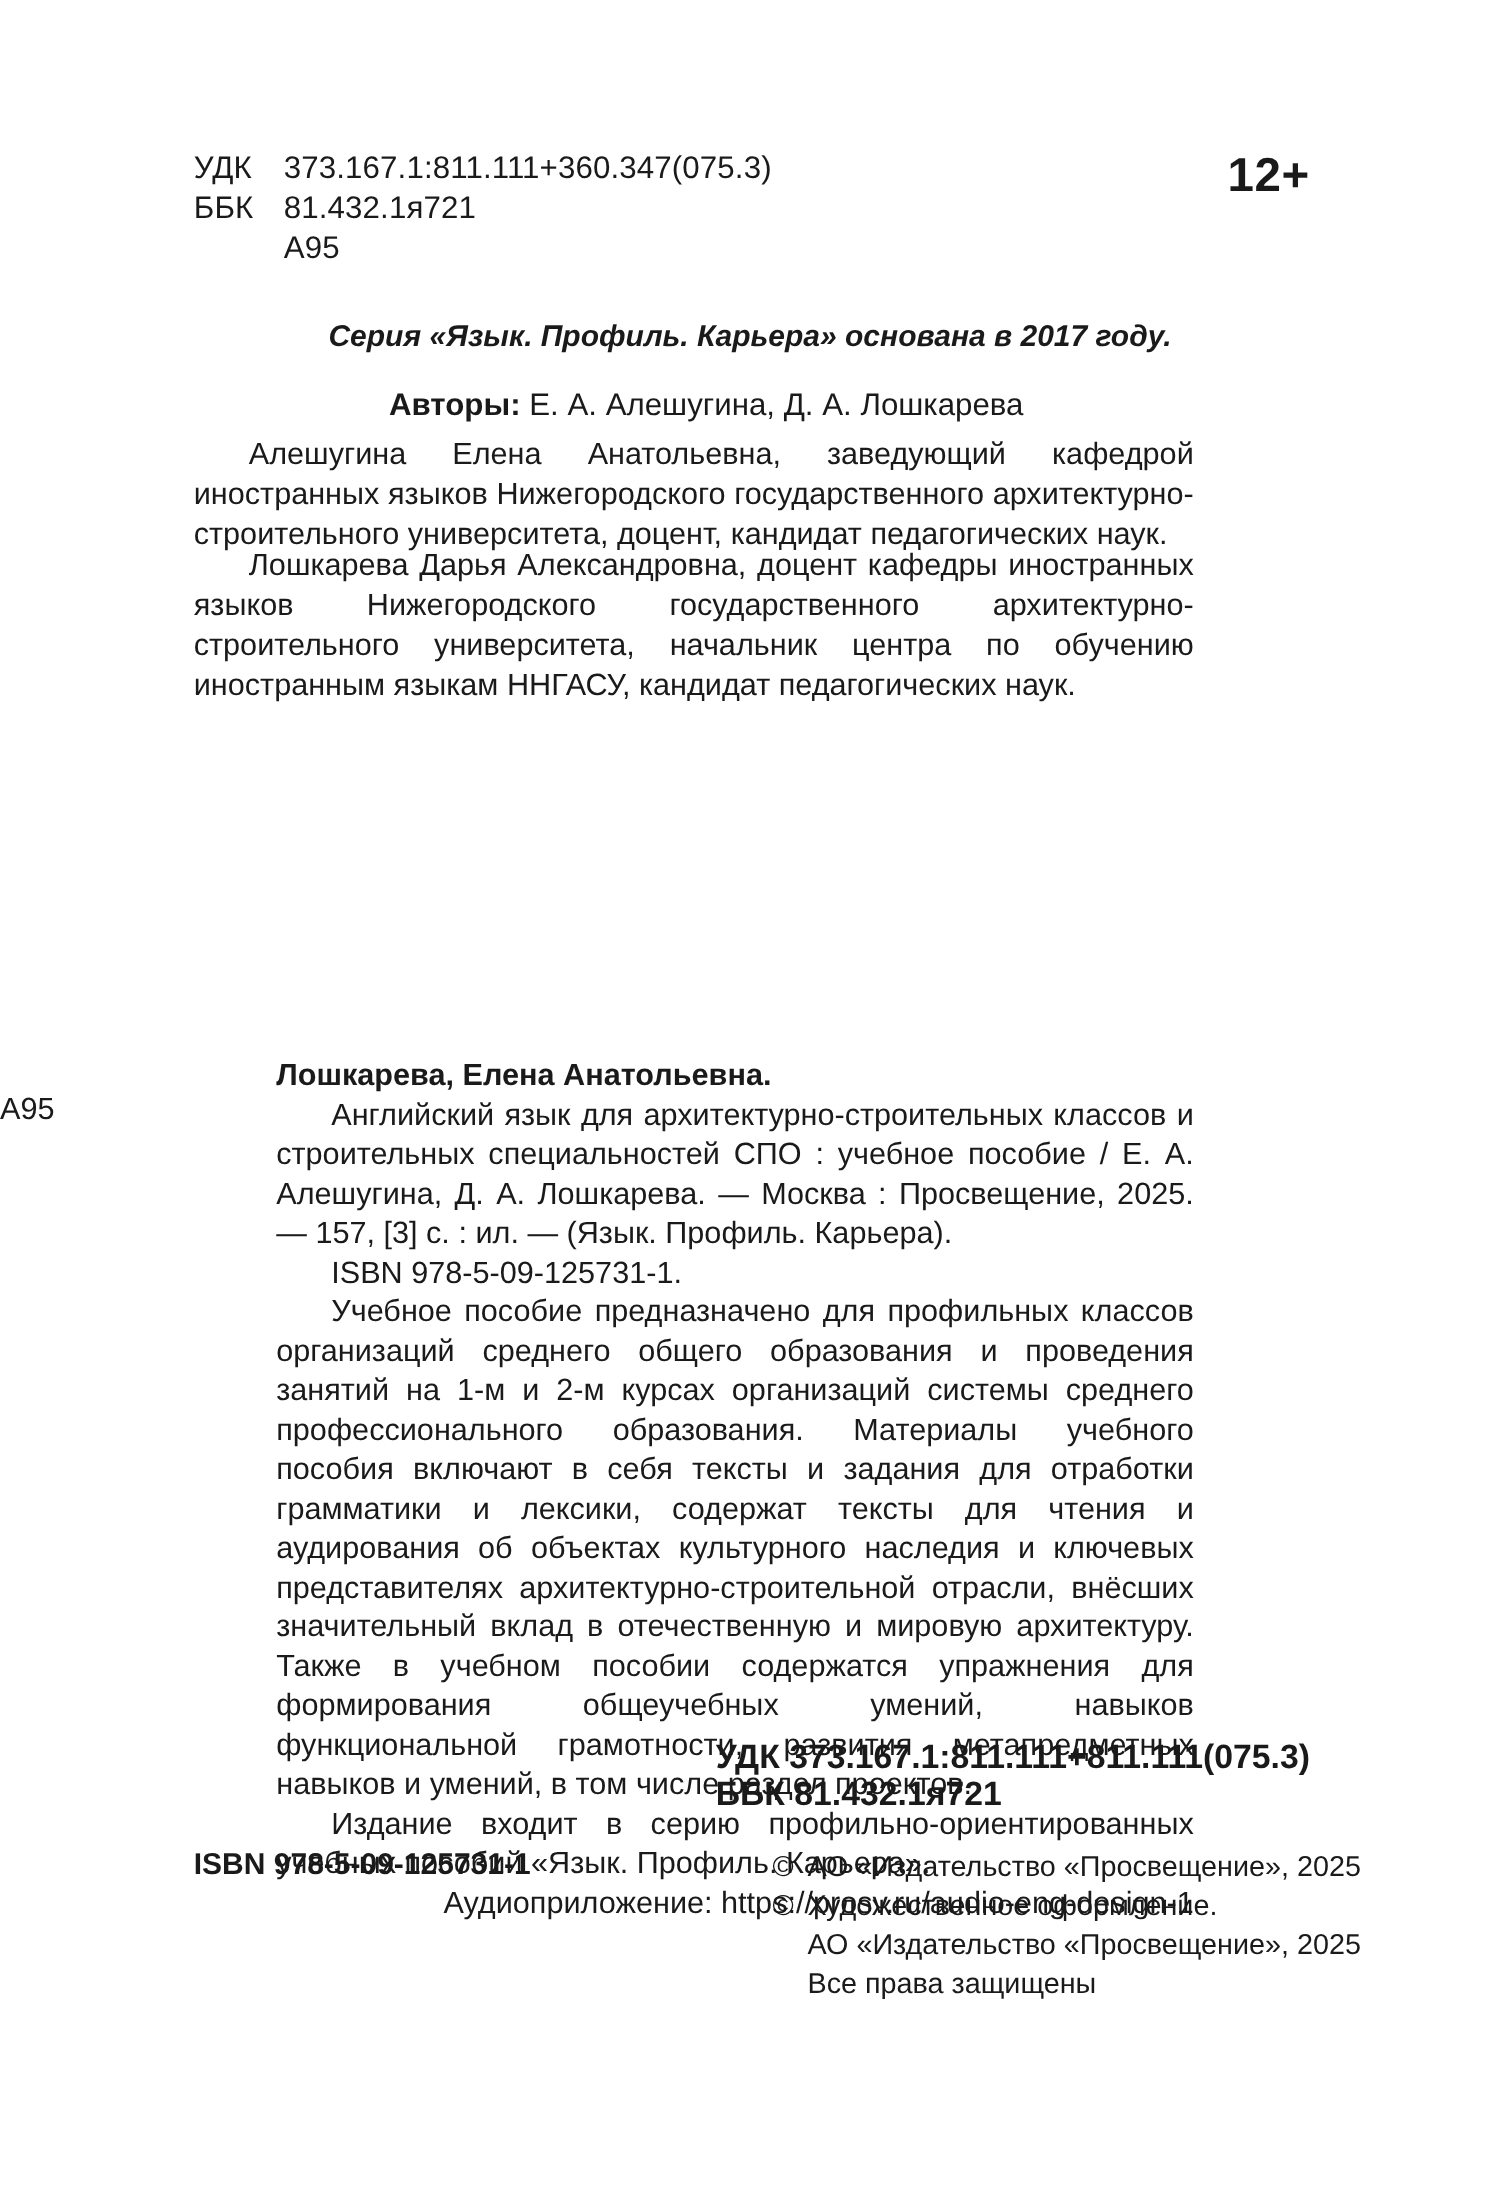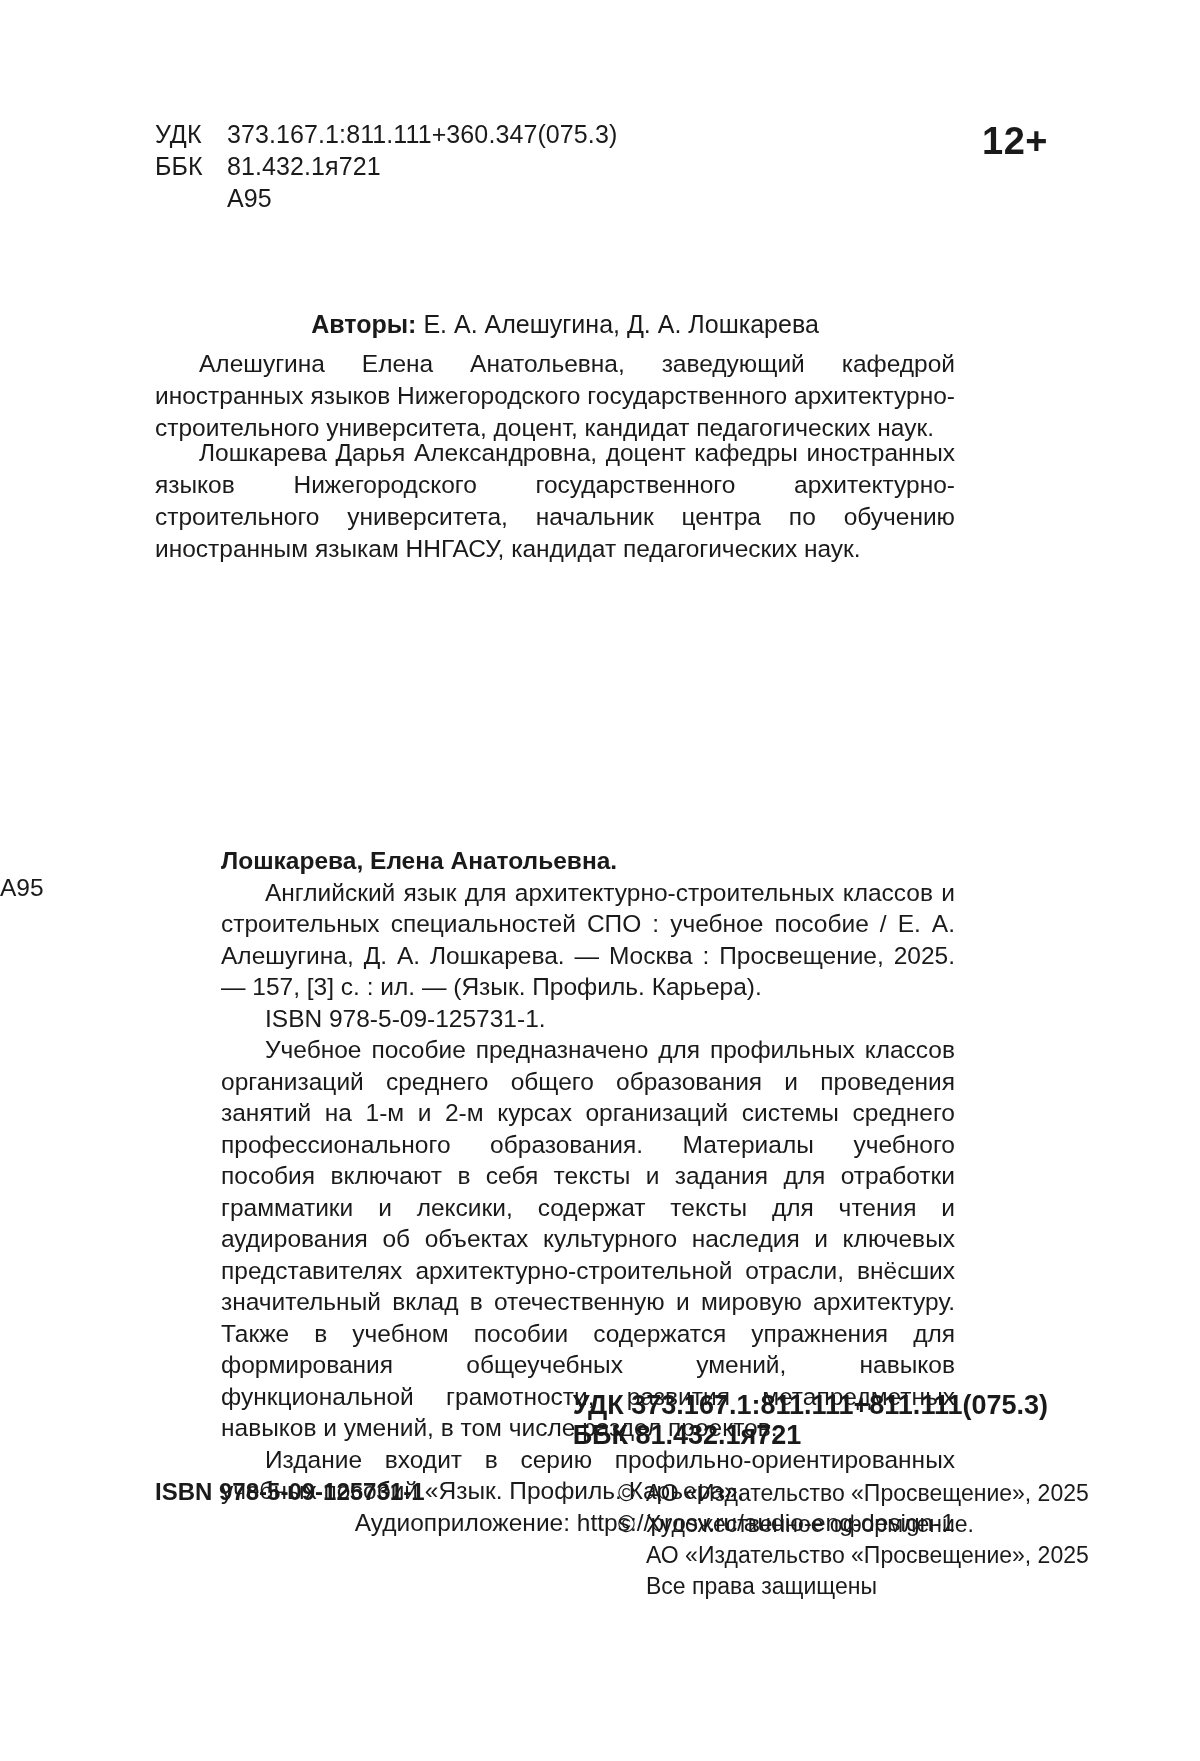--- a/index.html
+++ b/index.html
@@ -174,20 +174,21 @@
     </div>
     <div class="udk-row">
       <span class="udk-label">ББК</span>
       <span class="udk-value">81.432.1я721</span>
     </div>
     <div class="udk-code">А95</div>
   </div>
 
   <div class="age-rating">12+</div>
 
+  <div class="series-line">Серия «Язык. Профиль. Карьера» основана в 2017 году.</div>
 
   <div class="authors-line">
     <span class="lbl">Авторы:</span>
     <span>Е. А. Алешугина, Д. А. Лошкарева</span>
   </div>
 
   <div class="bio bio-1 just">Алешугина Елена Анатольевна, заведующий кафедрой иностранных языков Нижегородского государственного архитектурно-строительного университета, доцент, кандидат педагогических наук.</div>
   <div class="bio bio-2 just">Лошкарева Дарья Александровна, доцент кафедры иностранных языков Нижегородского государственного архитектурно-строительного университета, начальник центра по обучению иностранным языкам ННГАСУ, кандидат педагогических наук.</div>
 
   <div class="cip-marker">А95</div>

